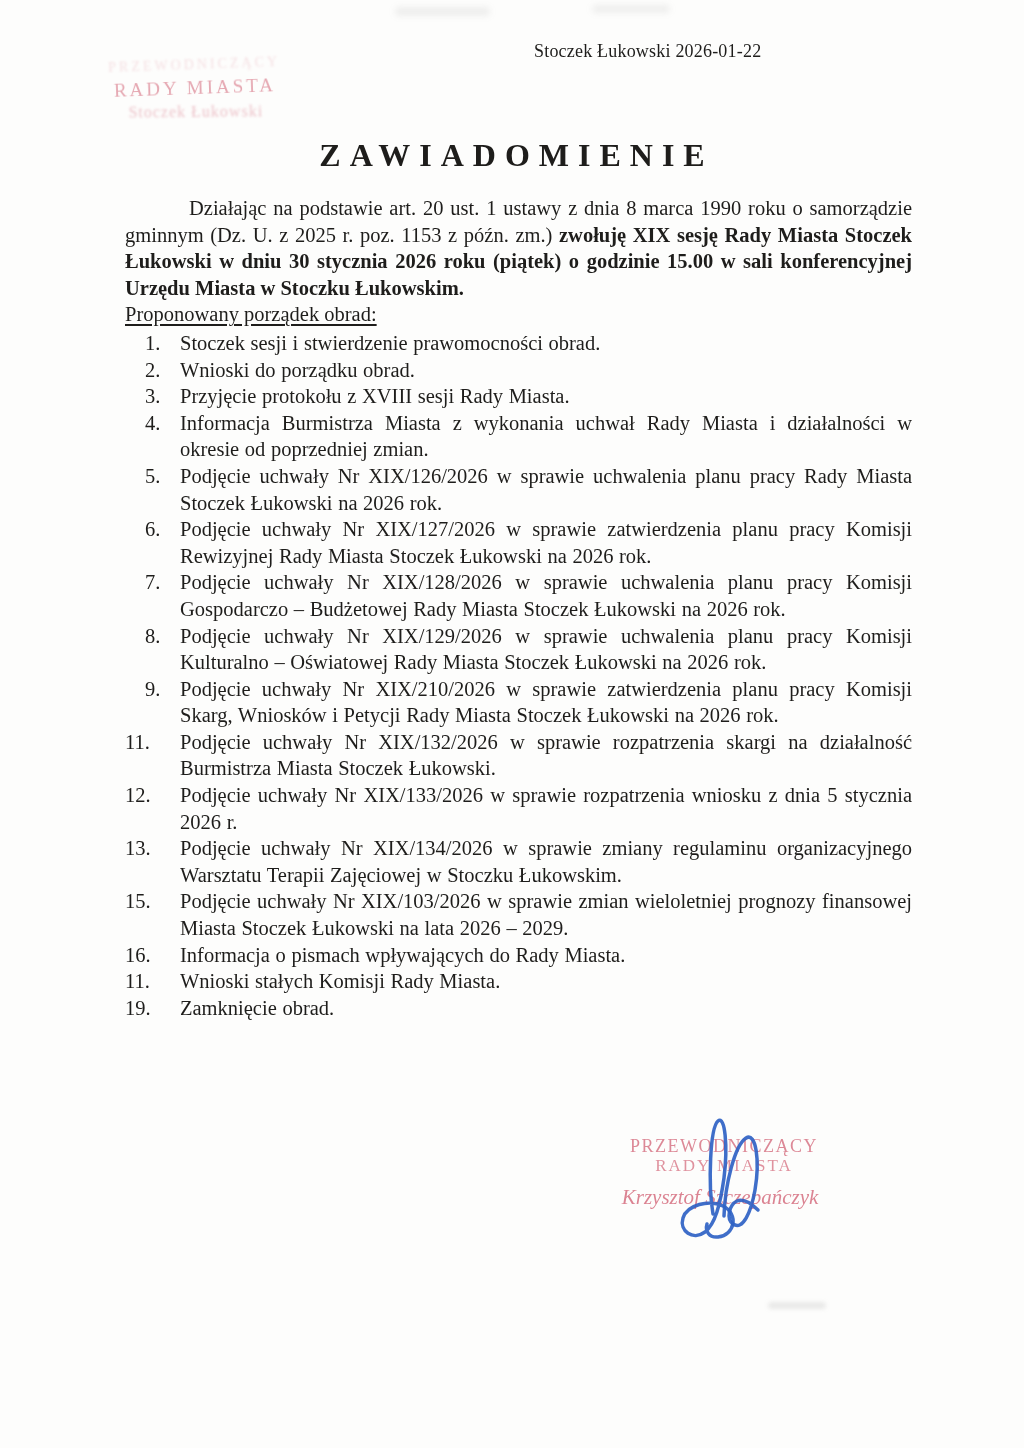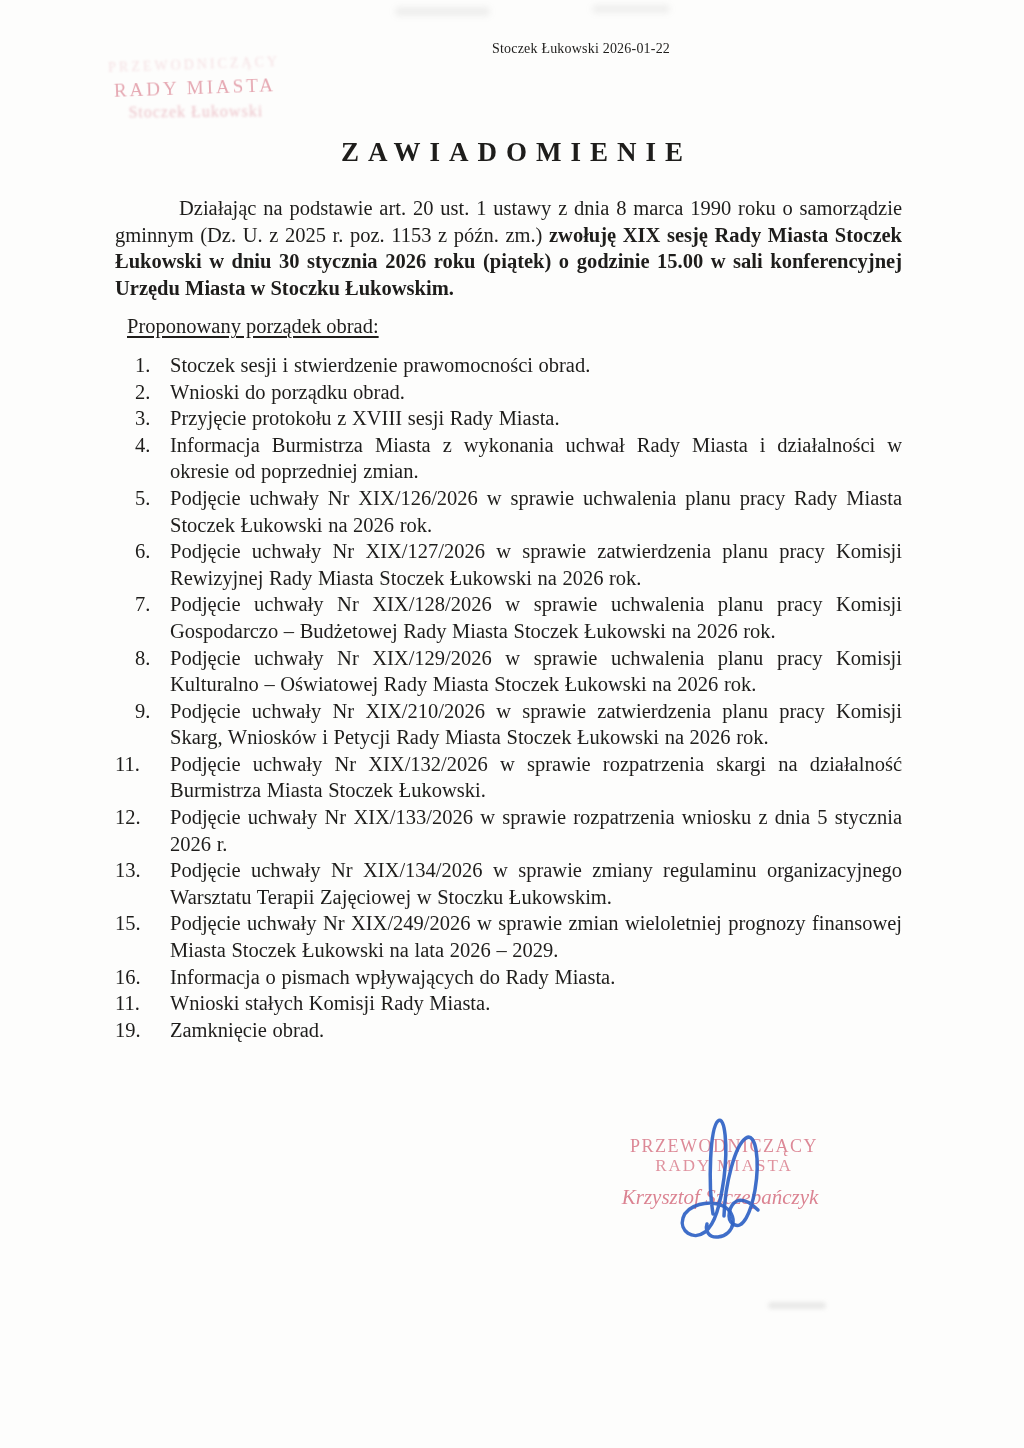--- a/index.html
+++ b/index.html
@@ -28,38 +28,38 @@
     position:absolute;top:56px;left:90px;width:210px;
     color:var(--stamp-pink);text-align:center;
     transform:rotate(-2deg);
     line-height:1.35;
   }
   .corner-stamp .l1{font-size:14px;letter-spacing:3px;opacity:.20;filter:blur(1.3px);}
   .corner-stamp .l2{font-size:19px;letter-spacing:3px;opacity:.58;filter:blur(.4px);}
   .corner-stamp .l3{font-size:16px;letter-spacing:1px;opacity:.40;filter:blur(.9px);transform:rotate(1.5deg);}
 
   .dateline{
-    position:absolute;top:41px;left:492px;
-    font-size:14px;letter-spacing:.2px;
+    position:absolute;top:41px;left:534px;
+    font-size:18px;letter-spacing:.2px;
   }
 
   .doc-title{
     position:absolute;top:137px;left:0;width:100%;
     text-align:center;font-weight:bold;
-    font-size:27px;letter-spacing:9px;text-indent:9px;
+    font-size:32px;letter-spacing:9px;text-indent:9px;
   }
 
   .content{
-    position:absolute;top:195px;left:115px;width:787px;
+    position:absolute;top:195px;left:125px;width:787px;
     font-size:20.5px;line-height:26.6px;
   }
   .intro{margin:0;text-align:justify;text-indent:64px;}
   .intro .bold{font-weight:bold;}
   .agenda-heading{
-    margin:12px;font-size:20.5px;font-weight:normal;
+    margin:0;font-size:20.5px;font-weight:normal;
     text-decoration:underline;text-underline-offset:3px;
     text-decoration-thickness:1.5px;
   }
   ol.agenda{list-style:none;margin:2px 0 0 0;padding:0;}
   .agenda-item{display:flex;}
   .agenda-item .num{flex:0 0 55px;box-sizing:border-box;}
   .agenda-item .num.pad{padding-left:20px;}
   .agenda-item .txt{flex:1;text-align:justify;word-spacing:.5px;}
 
   
@@ -145,21 +145,21 @@
         <li class="agenda-item">
           <span class="num">12.</span>
           <span class="txt">Podjęcie uchwały Nr XIX/133/2026 w sprawie rozpatrzenia wniosku z dnia 5 stycznia 2026 r.</span>
         </li>
         <li class="agenda-item">
           <span class="num">13.</span>
           <span class="txt">Podjęcie uchwały Nr XIX/134/2026 w sprawie zmiany regulaminu organizacyjnego Warsztatu Terapii Zajęciowej w Stoczku Łukowskim.</span>
         </li>
         <li class="agenda-item">
           <span class="num">15.</span>
-          <span class="txt">Podjęcie uchwały Nr XIX/249/2026 w sprawie zmian wieloletniej prognozy finansowej Miasta Stoczek Łukowski na lata 2026 – 2029.</span>
+          <span class="txt">Podjęcie uchwały Nr XIX/103/2026 w sprawie zmian wieloletniej prognozy finansowej Miasta Stoczek Łukowski na lata 2026 – 2029.</span>
         </li>
         <li class="agenda-item">
           <span class="num">16.</span>
           <span class="txt">Informacja o pismach wpływających do Rady Miasta.</span>
         </li>
         <li class="agenda-item">
           <span class="num">11.</span>
           <span class="txt">Wnioski stałych Komisji Rady Miasta.</span>
         </li>
         <li class="agenda-item">

